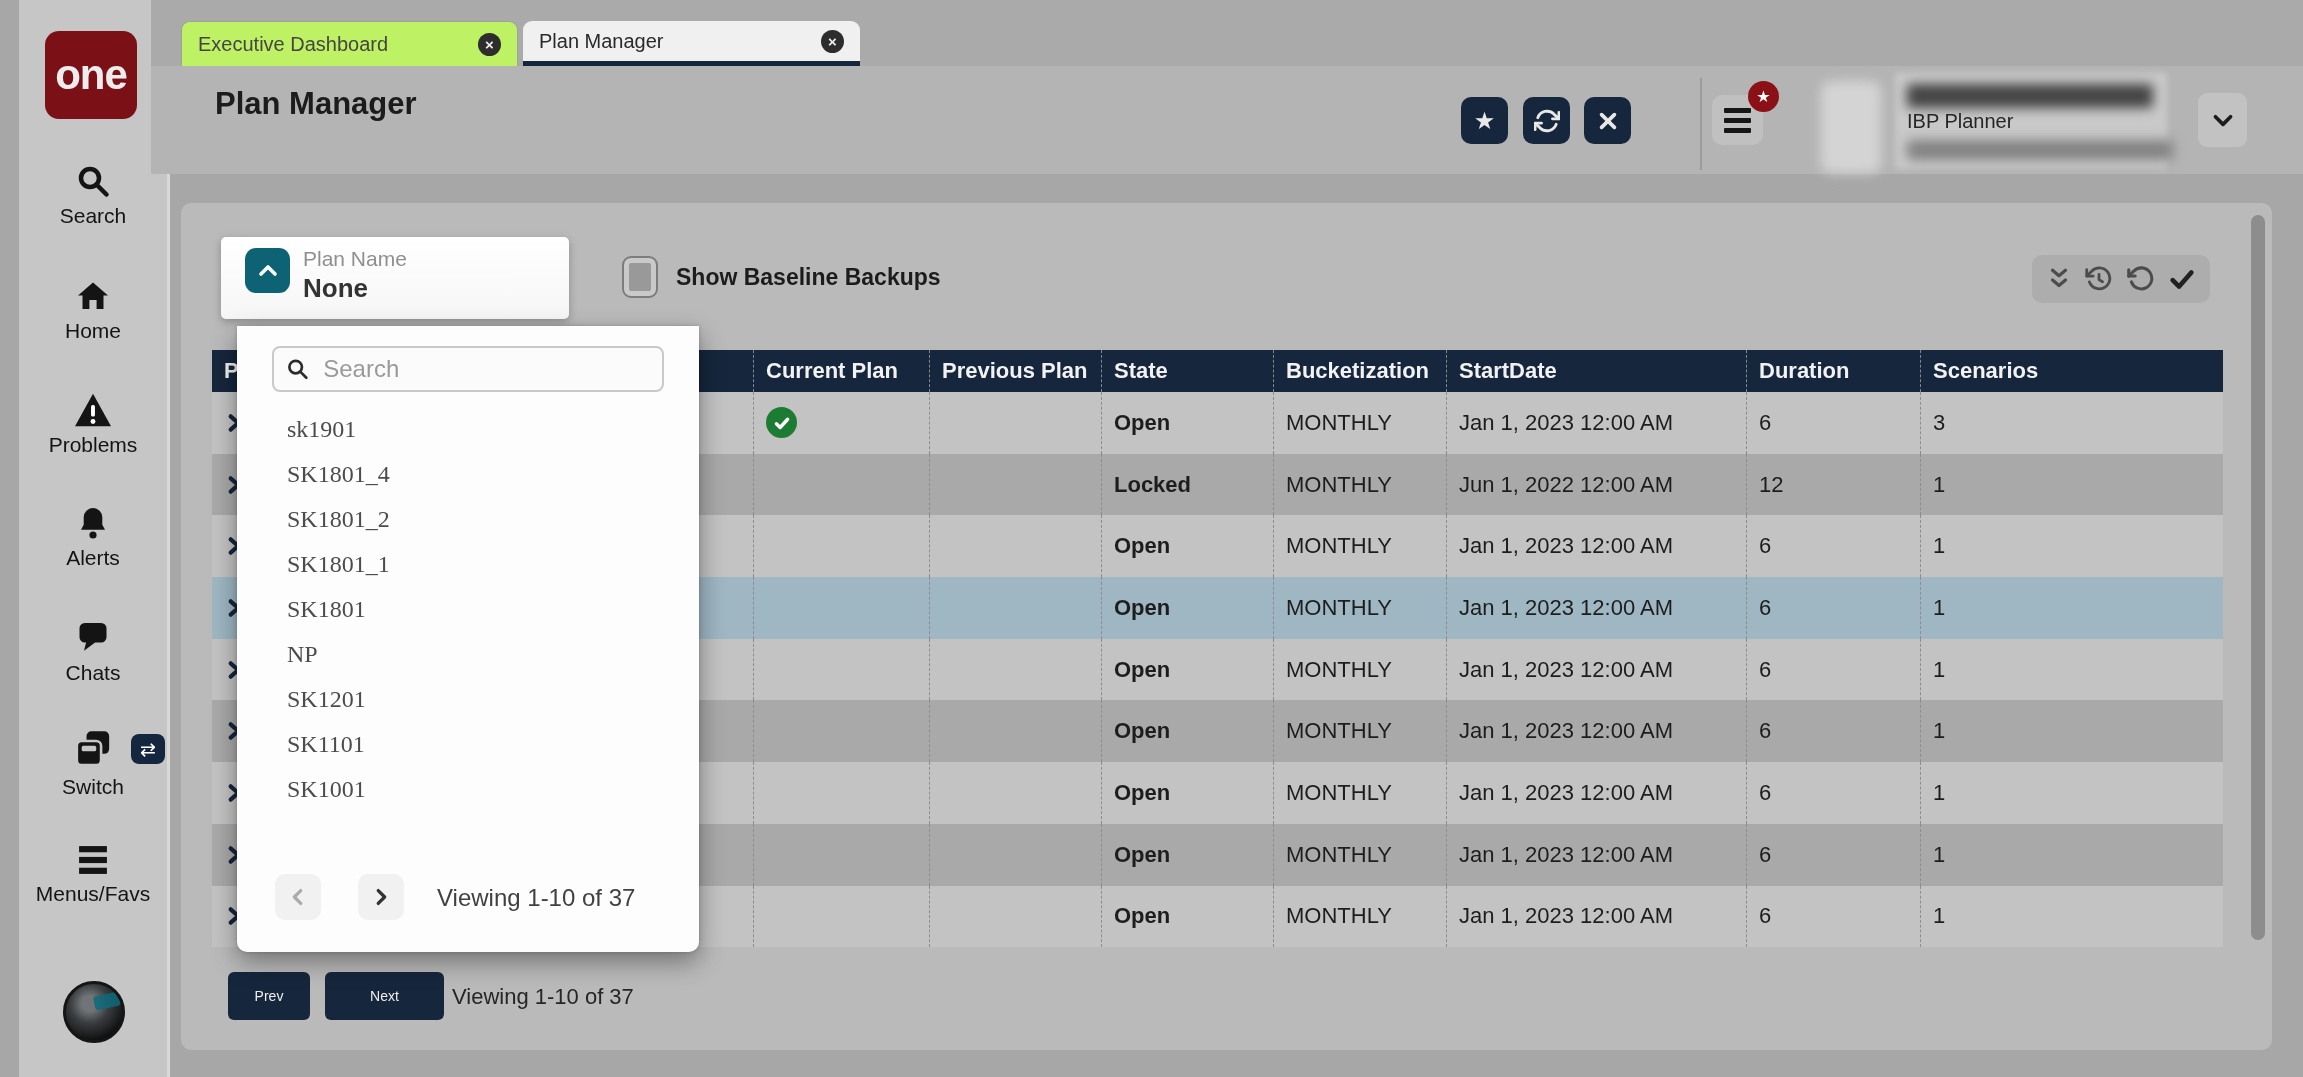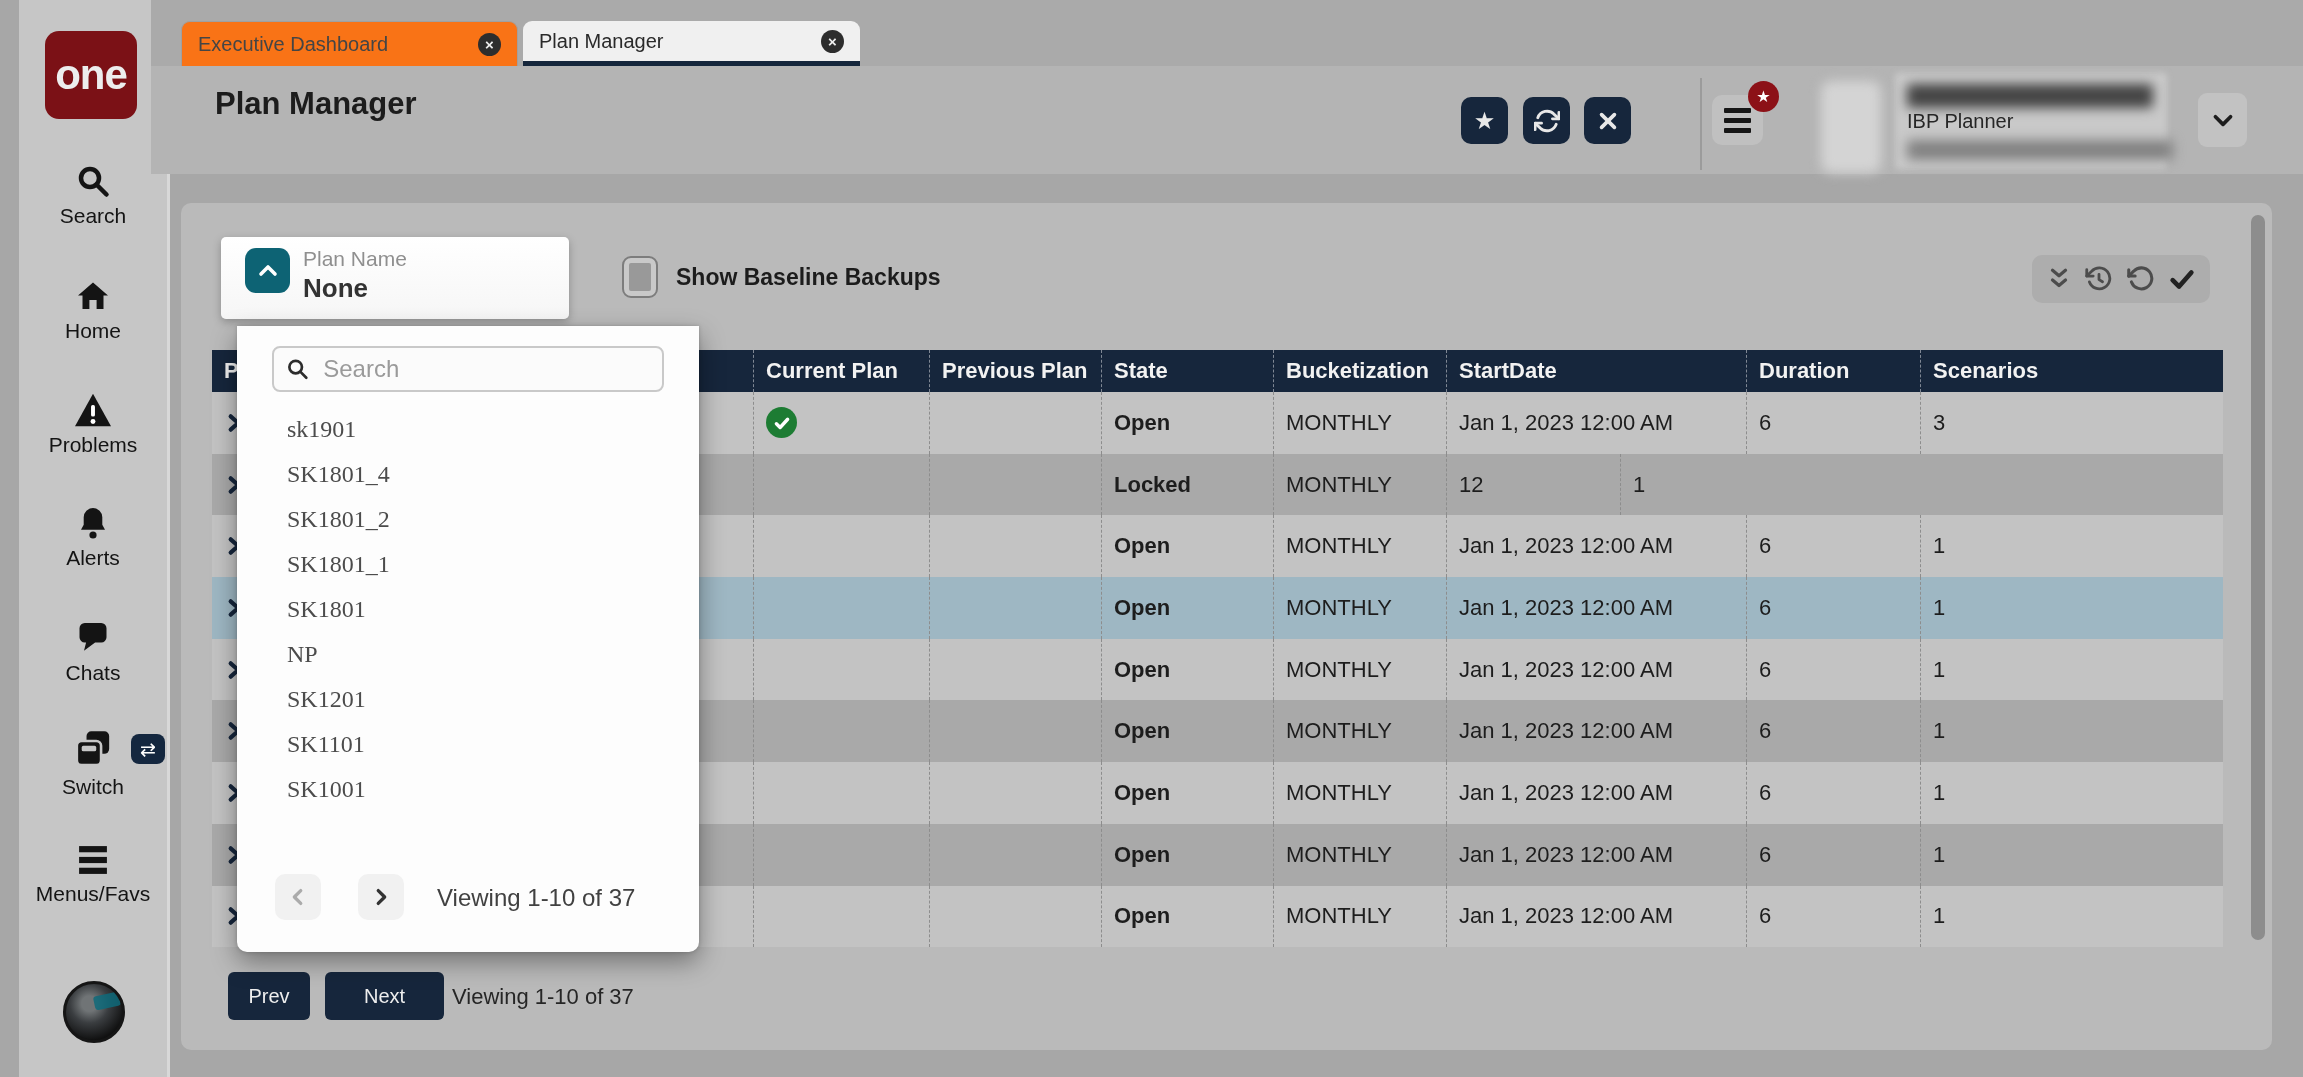--- a/index.html
+++ b/index.html
@@ -15,21 +15,21 @@
   #switch-badge{position:absolute;left:112px;top:734px;width:34px;height:30px;background:#14273f;border-radius:8px;
         color:#fff;display:flex;align-items:center;justify-content:center;font-size:19px;}
   #sidebar-avatar{position:absolute;left:44px;top:981px;width:62px;height:62px;border-radius:50%;
         background:radial-gradient(circle at 42% 35%,#707476 0 16%,#3a3d40 40%,#0d0d0d 78%);
         border:3px solid #151515;box-sizing:border-box;overflow:hidden;cursor:pointer;}
   #sidebar-avatar:after{content:"";position:absolute;left:28px;top:10px;width:26px;height:14px;background:#0e6a7a;border-radius:3px;transform:rotate(-12deg);opacity:.85;}
 
   
   #tabstrip{position:absolute;left:151px;top:0;width:2152px;height:66px;background:#aaaaaa;}
   .tab{position:absolute;top:21px;height:45px;width:337px;border-radius:9px 9px 0 0;display:flex;align-items:center;box-sizing:border-box;padding:0 16px;cursor:pointer;}
-  .tab.inactive{background:#f97316;border:1px solid #a0a0a0;border-bottom:none;color:#454545;}
+  .tab.inactive{background:#bef264;border:1px solid #a0a0a0;border-bottom:none;color:#454545;}
   .tab.active{background:#f0f0f0;border-bottom:5px solid #15263c;color:#2a2a2a;}
   .tab-label{font-size:20px;flex:1;}
   .tab-close{width:23px;height:23px;border-radius:50%;background:#2d2d2d;color:#efefef;display:flex;align-items:center;justify-content:center;
         font-size:15px;font-weight:bold;line-height:1;cursor:pointer;}
 
   
   #titlebar{position:absolute;left:151px;top:66px;width:2152px;height:108px;background:#b4b4b4;}
   #page-title{position:absolute;left:64px;top:20px;font-size:31px;font-weight:bold;color:#1c1c1c;margin:0;}
   .navy-btn{position:absolute;top:31px;width:47px;height:47px;background:#16263c;border:none;border-radius:10px;color:#e8e8e8;
         display:flex;align-items:center;justify-content:center;cursor:pointer;font-size:24px;}
@@ -78,21 +78,21 @@
   .tr.dark{background:#a9a9a9;}
   .tr.selected{background:#9eb7c3;}
   .td{box-sizing:border-box;display:flex;align-items:center;padding-left:12px;font-size:22px;color:#1d1d1d;
         border-right:1px dashed #8d8d8d;overflow:hidden;}
   .td:last-child{border-right:none;}
   .td.bold{font-weight:bold;}
   .row-chev{color:#16263c;display:flex;align-items:center;}
   .check-circle{width:31px;height:31px;border-radius:50%;background:#1d7c33;color:#fff;display:flex;align-items:center;justify-content:center;}
 
   
-  .pg-btn{position:absolute;top:972px;height:48px;background:#16263c;border:none;border-radius:6px;color:#eeeeee;font-size:20px;cursor:pointer;z-index:5;}
+  .pg-btn{position:absolute;top:972px;height:48px;background:#16263c;border:none;border-radius:6px;color:#eeeeee;font-size:14px;cursor:pointer;z-index:5;}
   #prev-btn{left:228px;width:82px;} #next-btn{left:325px;width:119px;}
   #viewing-text{position:absolute;left:452px;top:984px;font-size:22px;color:#262626;z-index:5;}
 
   
   #scroll-thumb{position:absolute;left:2251px;top:215px;width:14px;height:725px;background:#8d8d8d;border-radius:7px;cursor:grab;z-index:6;}
 
   
   #plan-dropdown{position:absolute;left:237px;top:326px;width:462px;height:626px;background:#fdfdfd;border-radius:0 0 10px 10px;
         box-shadow:0 10px 26px rgba(0,0,0,.38),0 0 4px rgba(0,0,0,.18);z-index:40;}
   #dd-search{position:absolute;left:35px;top:20px;width:392px;height:46px;border:2px solid #c9c9c9;border-radius:8px;background:#fbfbfb;
@@ -311,20 +311,21 @@
           <span class="row-chev">
             <svg width="20" height="20" viewBox="0 0 24 24" fill="none" stroke="#16263c" stroke-width="5" stroke-linecap="round" stroke-linejoin="round">
               <path d="M8 4l9 8-9 8"></path>
             </svg>
           </span>
         </div>
         <div class="td" style="width: 176px;"></div>
         <div class="td" style="width: 172px;"></div>
         <div class="td bold" style="width: 172px;">Locked</div>
         <div class="td" style="width: 173px;">MONTHLY</div>
+        <div class="td" style="width: 300px;">Jun 1, 2022 12:00 AM</div>
         <div class="td" style="width: 174px;">12</div>
         <div class="td" style="width: 302px;">1</div>
       </div>
       <div class="tr light">
         <div class="td" style="width: 542px;">
           <span class="row-chev">
             <svg width="20" height="20" viewBox="0 0 24 24" fill="none" stroke="#16263c" stroke-width="5" stroke-linecap="round" stroke-linejoin="round">
               <path d="M8 4l9 8-9 8"></path>
             </svg>
           </span>

